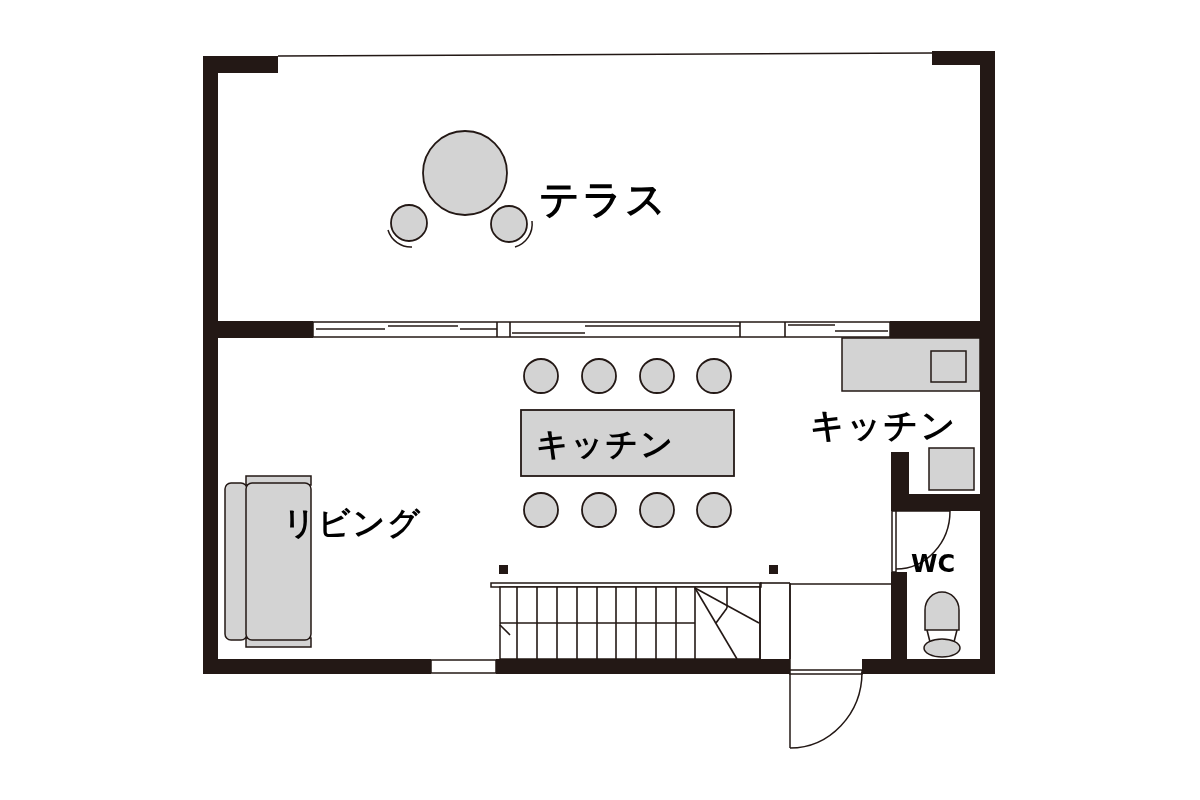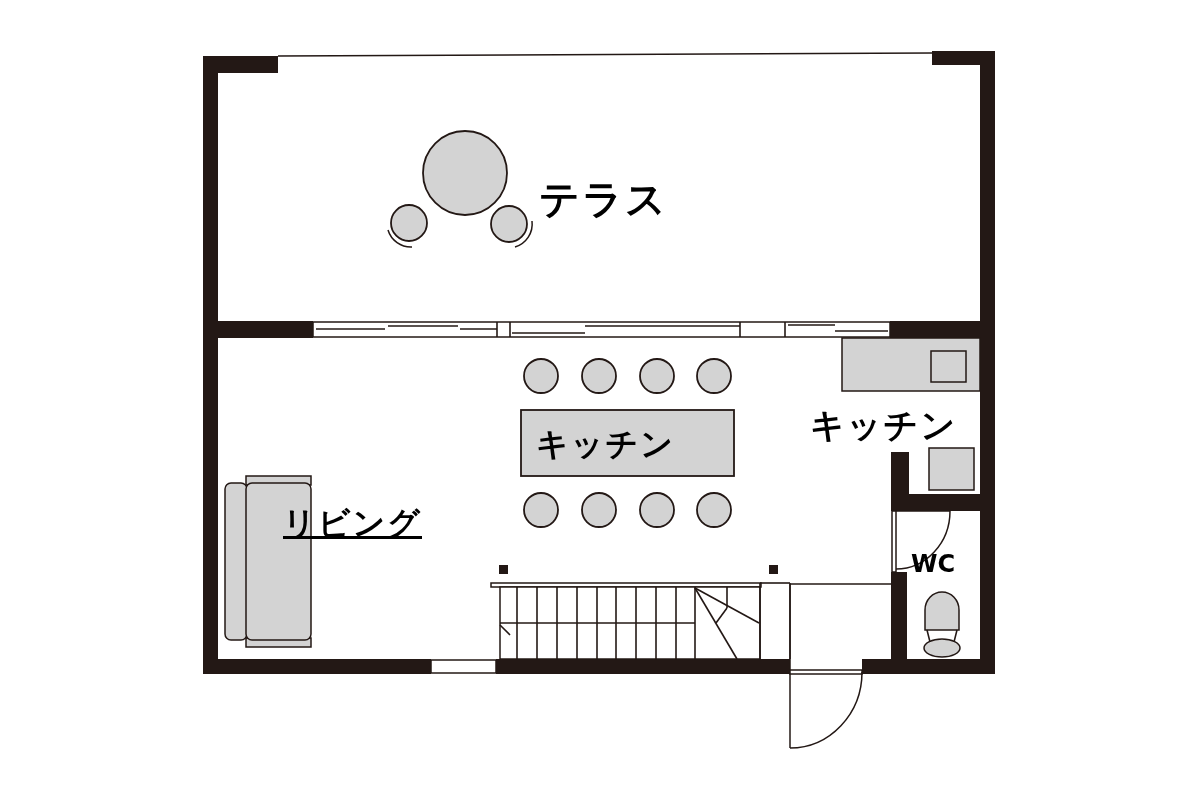--- a/index.html
+++ b/index.html
@@ -130,14 +130,14 @@
     <path d="M 925 630 L 925 610 A 17 18 0 0 1 959 610 L 959 630 Z" class="furn-light"></path>
     <ellipse cx="942" cy="648" rx="18" ry="9" class="furn-light"></ellipse>
     <line x1="927" y1="630" x2="930" y2="642" class="thin"></line>
     <line x1="957" y1="630" x2="954" y2="642" class="thin"></line>
   </g>
 </svg>
 
 <div class="label" style="left:539px; top:172px; font-size:40px;text-align:center;">テラス</div>
 <div class="label" style="left:536px; top:423px; font-size:32px;">キッチン</div>
 <div class="label" style="left:810px; top:403px; font-size:34px;">キッチン</div>
-<div class="label" style="left:283px; top:502px; font-size:32px;text-decoration:underline;">リビング</div>
+<div class="label" style="left:283px; top:502px; font-size:32px;">リビング</div>
 <div class="label" style="left:911px; top:550px; font-size:24px; letter-spacing:0;">WC</div>
 
 </body></html>

